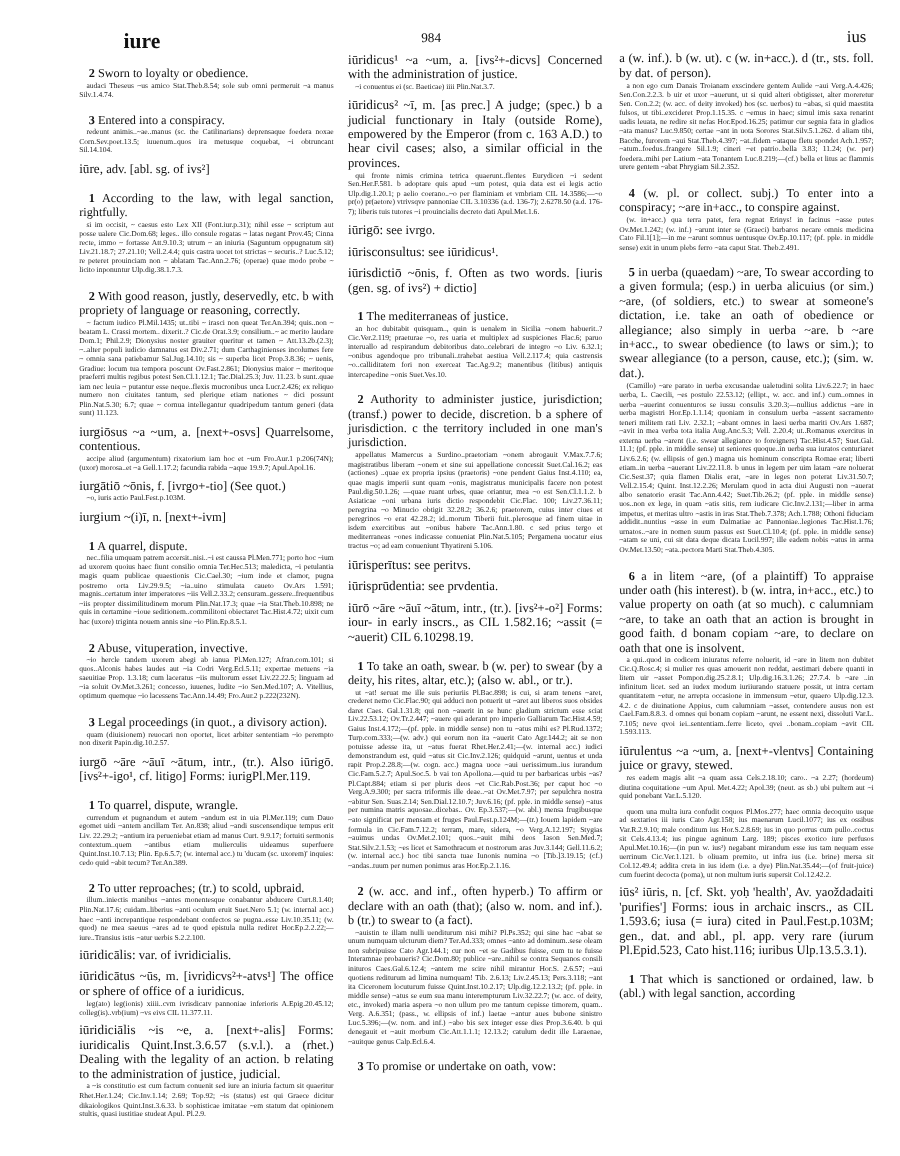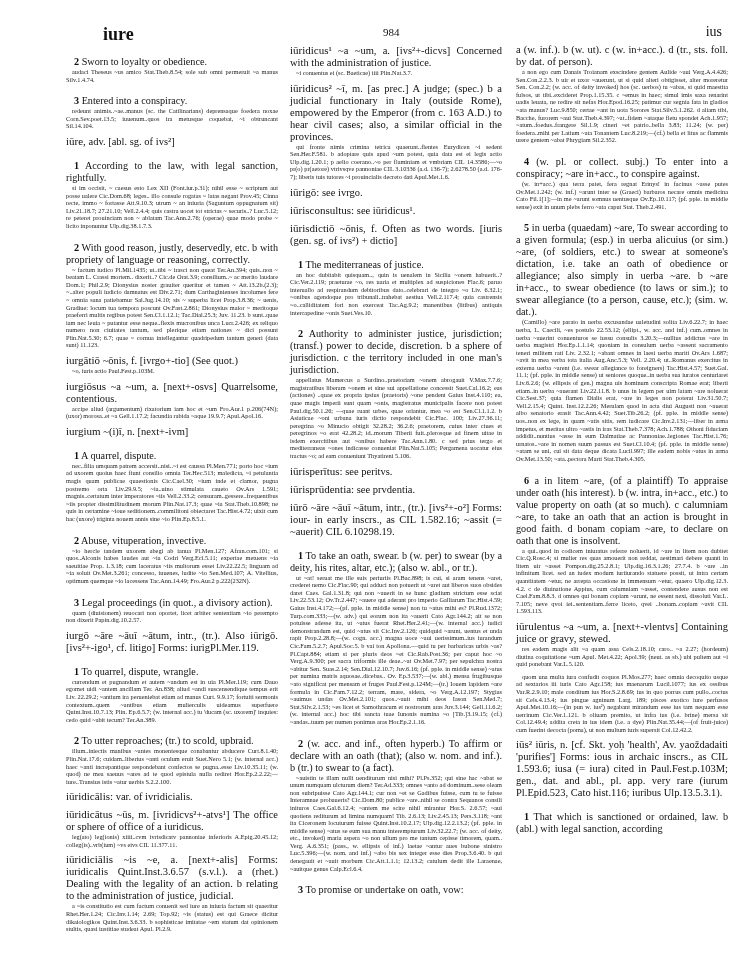--- a/index.html
+++ b/index.html
@@ -1,20 +1,20 @@
 <!DOCTYPE html>
 <html><head>
 <meta charset="utf-8">
 <style>
   html, body { margin: 0; padding: 0; background: #ffffff; }
   body { width: 750px; height: 963px; overflow: hidden; color: #111; font-family: "DejaVu Serif", serif; }
   .page { position: relative; width: 750px; height: 963px; }
   .running-head { position: absolute; top: 24px; left: 0; width: 750px; height: 20px; }
   .rh-left { position: absolute; left: 66px; top: 0; font-weight: bold; font-size: 18px; font-family: "Liberation Serif", serif; margin-left: 37px; }
-  .rh-center { position: absolute; left: 383px; top: 2px; font-size: 11px; font-family: "Liberation Serif", serif; }
+  .rh-center { position: absolute; left: 351px; top: 2px; font-size: 11px; font-family: "Liberation Serif", serif; }
   .rh-right { position: absolute; right: 28px; top: 0; font-weight: normal; font-size: 14px; font-family: "Liberation Serif", serif; }
   .col { position: absolute; top: 44px; width: 212px; font-family: "Liberation Serif", serif; }
   .col-1 { left: 66px; }
   .col-2 { left: 290px; width: 212px; }
   .col-3 { left: 516px; width: 212px; }
   .entry { margin-bottom: 5px; }
   .hw-line { font-size: 10.5px; line-height: 12px; text-align: justify; }
   .hw { font-weight: normal; font-size: 11px; }
   .sense { font-size: 10.2px; line-height: 12px; text-align: justify; text-indent: 8px; margin-top: 12px; }
   .sense .num { font-weight: bold; }
@@ -38,26 +38,26 @@
         <div class="cite">redeunt animis..~ae..manus (sc. the Catilinarians) deprensaque foedera noxae Corn.Sev.poet.13.5; iuuenum..quos ira metusque coquebat, ~i obtruncant Sil.14.104.</div>
       </div>
       <div class="entry">
         <div class="hw-line"><span class="hw">iūre,</span> <span>adv. [abl. sg. of ivs²]</span></div>
         <div class="sense"><span class="num">1</span> <span>According to the law, with legal sanction, rightfully.</span></div>
         <div class="cite">si im occisit, ~ caesus esto Lex XII (Font.iur.p.31); nihil esse ~ scriptum aut posse ualere Cic.Dom.68; leges.. illo consule rogatas ~ latas negant Prov.45; Cinna recte, immo ~ fortasse Att.9.10.3; utrum ~ an iniuria (Saguntum oppugnatum sit) Liv.21.18.7; 27.21.10; Vell.2.4.4; quis castra uocet tot strictas ~ securis..? Luc.5.12; re peteret prouinciam non ~ ablatam Tac.Ann.2.76; (operae) quae modo probe ~ licito inponuntur Ulp.dig.38.1.7.3.</div>
         <div class="sense"><span class="num">2</span> <span>With good reason, justly, deservedly, etc. b with propriety of language or reasoning, correctly.</span></div>
         <div class="cite">~ factum iudico Pl.Mil.1435; ut..tibi ~ irasci non queat Ter.An.394; quis..non ~ beatam L. Crassi mortem.. dixerit..? Cic.de Orat.3.9; consilium..~ ac merito laudare Dom.1; Phil.2.9; Dionysius noster grauiter queritur et tamen ~ Att.13.2b.(2.3); ~..alter populi iudicio damnatus est Div.2.71; dum Carthaginienses incolumes fere ~ omnia sana patiebamur Sal.Jug.14.10; sis ~ superba licet Prop.3.8.36; ~ uenis, Gradiue: locum tua tempora poscunt Ov.Fast.2.861; Dionysius maior ~ meritoque praeferri multis regibus potest Sen.Cl.1.12.1; Tac.Dial.25.3; Juv. 11.23. b sunt..quae iam nec leuia ~ putantur esse neque..flexis mucronibus unca Lucr.2.426; ex reliquo numero non ciuitates tantum, sed plerique etiam nationes ~ dici possunt Plin.Nat.5.30; 6.7; quae ~ cornua intellegantur quadripedum tantum generi (data sunt) 11.123.</div>
       </div>
       <div class="entry">
+        <div class="hw-line"><span class="hw">iurgiōsus</span> <span>~a ~um, a. [next+-osvs] Quarrelsome, contentious.</span></div>
+        <div class="cite">accipe aliud (argumentum) rixatorium iam hoc et ~um Fro.Aur.1 p.206(74N); (uxor) morosa..et ~a Gell.1.17.2; facundia rabida ~aque 19.9.7; Apul.Apol.16.</div>
+      </div>
+      <div class="entry">
         <div class="hw-line"><span class="hw">iurgātiō</span> <span>~ōnis, f. [ivrgo+-tio] (See quot.)</span></div>
         <div class="cite">~o, iuris actio Paul.Fest.p.103M.</div>
-      </div>
-      <div class="entry">
-        <div class="hw-line"><span class="hw">iurgiōsus</span> <span>~a ~um, a. [next+-osvs] Quarrelsome, contentious.</span></div>
-        <div class="cite">accipe aliud (argumentum) rixatorium iam hoc et ~um Fro.Aur.1 p.206(74N); (uxor) morosa..et ~a Gell.1.17.2; facundia rabida ~aque 19.9.7; Apul.Apol.16.</div>
       </div>
       <div class="entry">
         <div class="hw-line"><span class="hw">iurgium</span> <span>~(i)ī, n. [next+-ivm]</span></div>
         <div class="sense"><span class="num">1</span> <span>A quarrel, dispute.</span></div>
         <div class="cite">nec..filia umquam patrem accersit..nisi..~i est caussa Pl.Men.771; porto hoc ~ium ad uxorem quoius haec fiunt consilio omnia Ter.Hec.513; maledicta, ~i petulantia magis quam publicae quaestionis Cic.Cael.30; ~ium inde et clamor, pugna postremo orta Liv.29.9.5; ~ia..uino stimulata caueto Ov.Ars 1.591; magnis..certatum inter imperatores ~iis Vell.2.33.2; censuram..gessere..frequentibus ~iis propter dissimilitudinem morum Plin.Nat.17.3; quae ~ia Stat.Theb.10.898; ne quis in certamine ~ioue seditionem..commilitoni obiectaret Tac.Hist.4.72; uixit cum hac (uxore) triginta nouem annis sine ~io Plin.Ep.8.5.1.</div>
         <div class="sense"><span class="num">2</span> <span>Abuse, vituperation, invective.</span></div>
         <div class="cite">~io hercle tandem uxorem abegi ab ianua Pl.Men.127; Afran.com.101; si quos..Alconis habes laudes aut ~ia Codri Verg.Ecl.5.11; expertae metuens ~ia saeuitiae Prop. 1.3.18; cum laceratus ~iis multorum esset Liv.22.22.5; linguam ad ~ia soluit Ov.Met.3.261; concesso, iuuenes, ludite ~io Sen.Med.107; A. Vitellius, optimum quemque ~io lacessens Tac.Ann.14.49; Fro.Aur.2 p.222(232N).</div>
         <div class="sense"><span class="num">3</span> <span>Legal proceedings (in quot., a divisory action).</span></div>
         <div class="cite">quam (diuisionem) reuocari non oportet, licet arbiter sententiam ~io perempto non dixerit Papin.dig.10.2.57.</div>
       </div>

